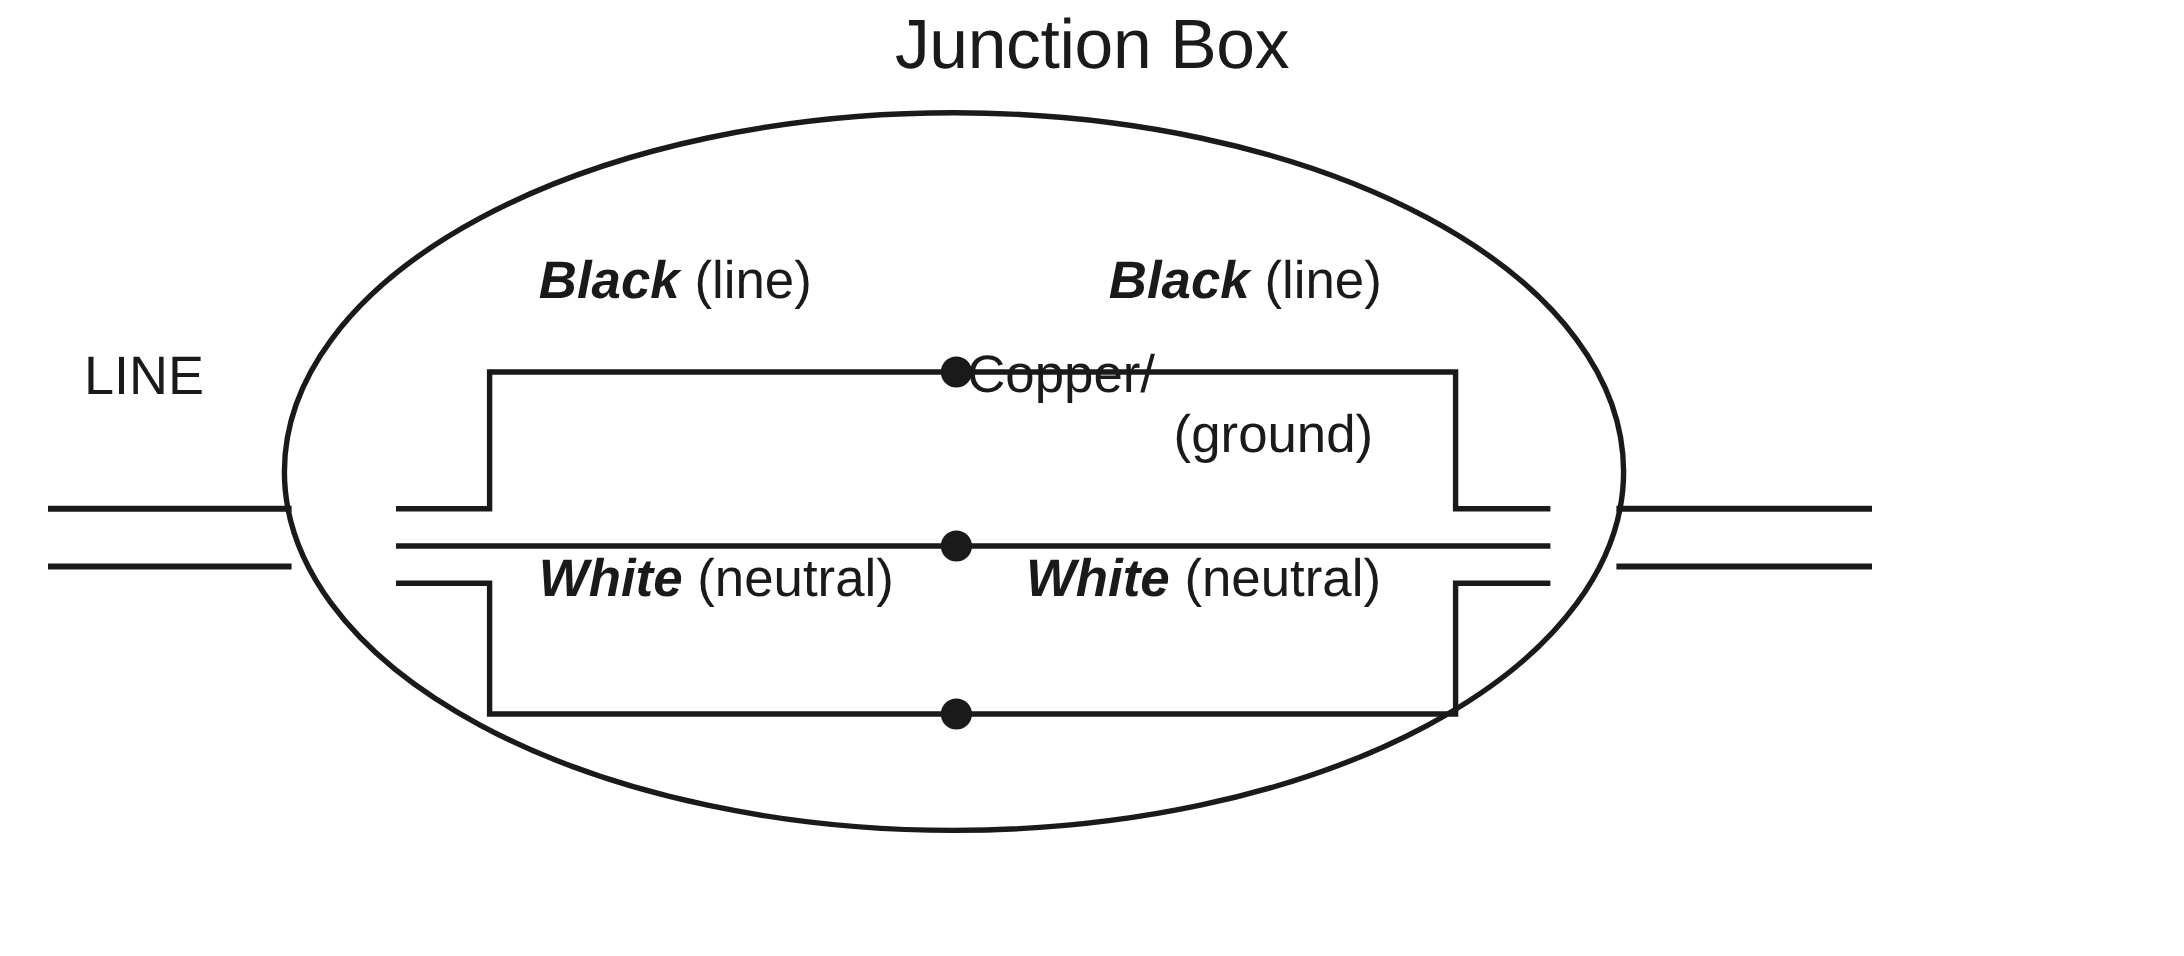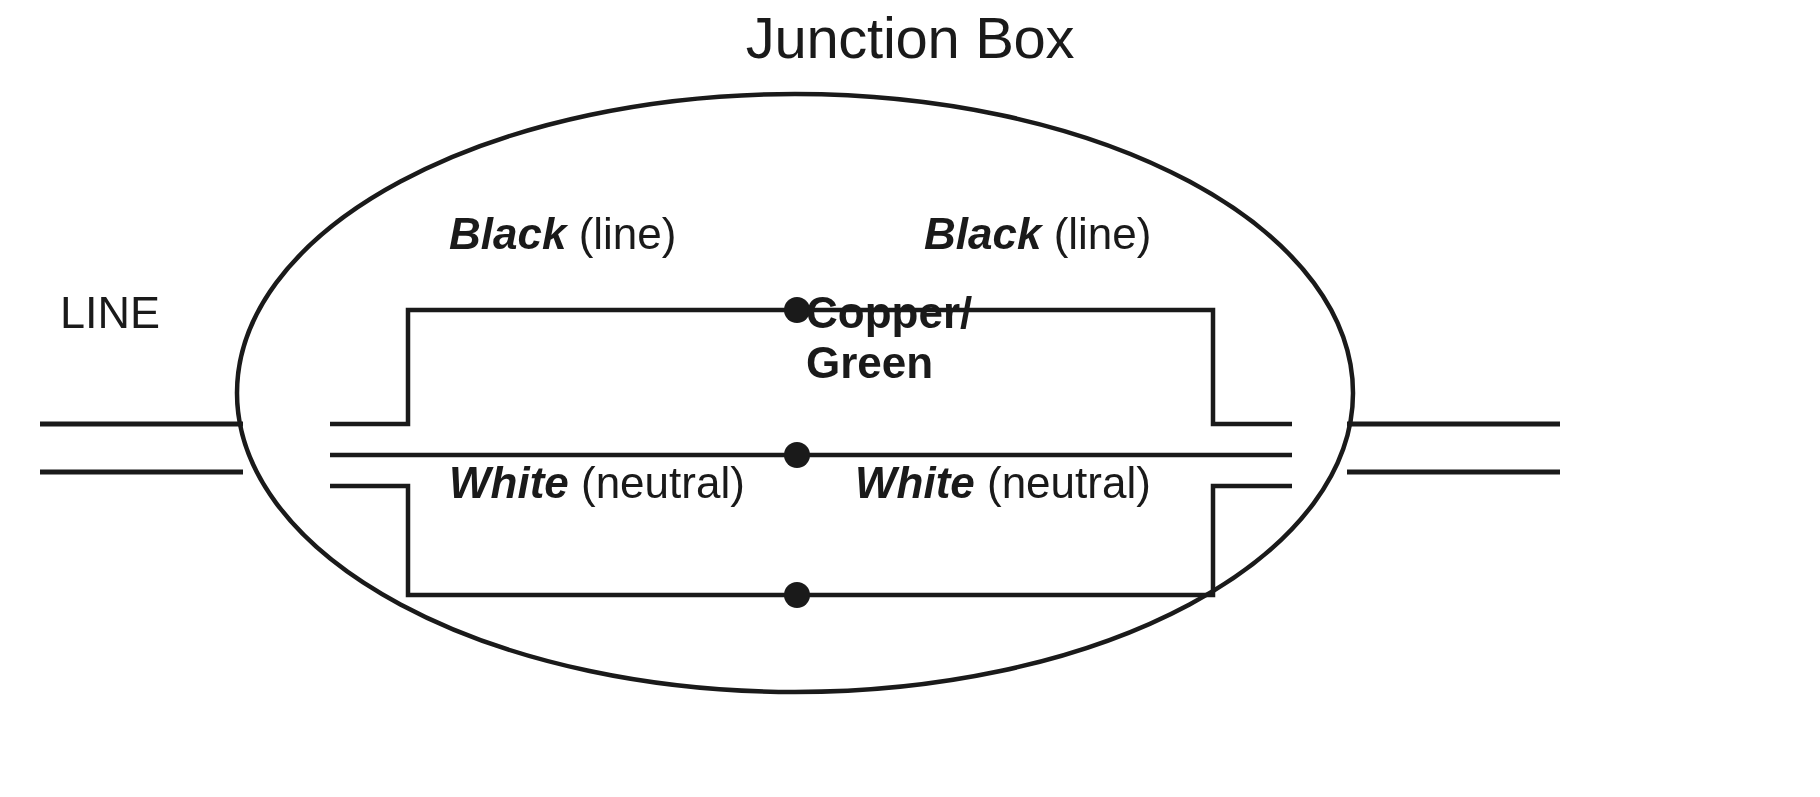--- a/index.html
+++ b/index.html
@@ -37,21 +37,21 @@
   #page-title {
     left: 0;
     top: 8px;
     width: 1820px;
     text-align: center;
     font-size: 58px;
     font-weight: 400;
     letter-spacing: -0.3px;
   }
   #label-line {
-    left: 60px;
+    left: 70px;
     top: 290px;
     font-size: 45px;
     font-weight: 400;
   }
   #label-to-dlr {
     left: 1372px;
     top: 290px;
     font-size: 45px;
     font-weight: 400;
   }
@@ -68,21 +68,21 @@
   #label-ground {
     left: 517px;
     top: 338px;
     font-size: 44px;
     font-weight: 700;
   }
   #label-copper {
     left: 806px;
     top: 290px;
     font-size: 44px;
-    font-weight: 700;
+    font-weight: 400;
   }
   #label-green {
     left: 806px;
     top: 340px;
     font-size: 44px;
     font-weight: 700;
   }
   #label-ground-paren {
     left: 978px;
     top: 340px;
@@ -137,22 +137,22 @@
     <span class="bold">Black</span><span class="reg"> </span><span class="reg">(line)</span>
   </div>
 
   <div class="lbl" id="label-black-right">
     <span class="bold">Black</span><span class="reg"> </span><span class="reg">(line)</span>
   </div>
 
 
   <div class="lbl" id="label-copper">Copper/</div>
 
-  <div class="lbl" id="label-green">Green</div>
 
+  <div class="lbl" id="label-ground-paren">(ground)</div>
 
   <div class="lbl" id="label-white-left">
     <span class="bold">White</span><span class="reg"> </span><span class="reg">(neutral)</span>
   </div>
 
   <div class="lbl" id="label-white-right">
     <span class="bold">White</span><span class="reg"> </span><span class="reg">(neutral)</span>
   </div>
 
 </div>

